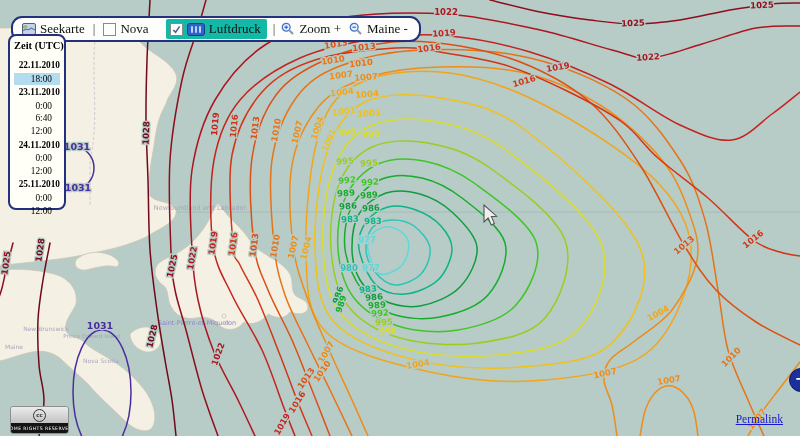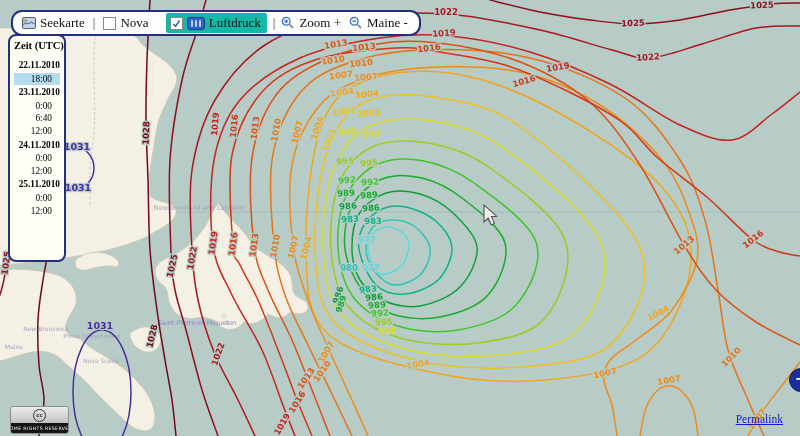--- a/index.html
+++ b/index.html
@@ -1,31 +1,31 @@
 <!DOCTYPE html>
 <html><head>
 <meta charset="utf-8">
 <style>
   html,body{margin:0;padding:0;}
   #stage{position:relative;width:800px;height:436px;overflow:hidden;background:#b7ccc6;
          font-family:"Liberation Serif",serif;}
   #map{position:absolute;left:0;top:0;z-index:0;}
   
-  #toolbar{position:absolute;left:11px;top:10px;z-index:10;height:22px;
+  #toolbar{position:absolute;left:11px;top:16px;z-index:10;height:22px;
     background:#fdfdfb;border:2px solid #23307e;border-radius:11px;
     display:flex;align-items:center;padding:0 9px;font-size:13px;color:#111;white-space:nowrap;}
   #toolbar .sep{margin:0 6px;color:#444;}
   #toolbar .cb{width:11px;height:11px;border:1px solid #8a8a8a;background:#fdfdfd;
     display:inline-flex;align-items:center;justify-content:center;margin:0 4px 0 2px;flex:none;}
   #toolbar .hl{display:inline-flex;align-items:center;background:#14b8a6;border-radius:2px;
     padding:2px 4px 2px 2px;}
   #toolbar .icon{display:inline-flex;margin-right:4px;flex:none;}
   #toolbar .lbl{margin-right:2px;}
   
-  #timepanel{position:absolute;left:8px;top:34px;width:58px;height:228px;z-index:10;
+  #timepanel{position:absolute;left:8px;top:34px;width:58px;height:176px;z-index:10;
     background:#fffef7;border:2px solid #23307e;border-radius:8px;
     padding:4px 4px 2px 4px;box-sizing:border-box;font-size:9.3px;color:#000;}
   #timepanel .title{font-size:10.5px;font-weight:bold;margin-bottom:8px;white-space:nowrap;}
   #timepanel .trow{height:12.6px;line-height:12.6px;text-align:right;padding-right:8px;white-space:nowrap;}
   #timepanel .drow{height:13.6px;line-height:13.6px;font-weight:bold;text-align:right;margin-top:1px;white-space:nowrap;}
   #timepanel .sel{background:#b3dcef;}
   
   #ccbadge{position:absolute;left:10px;top:406px;width:57px;height:26px;z-index:10;
     border:1px solid #8f8f8f;border-radius:3px;overflow:hidden;font-family:"DejaVu Sans",sans-serif;}
   #ccbadge .cctop{height:16px;background:linear-gradient(#ececec,#c2c2c2);

